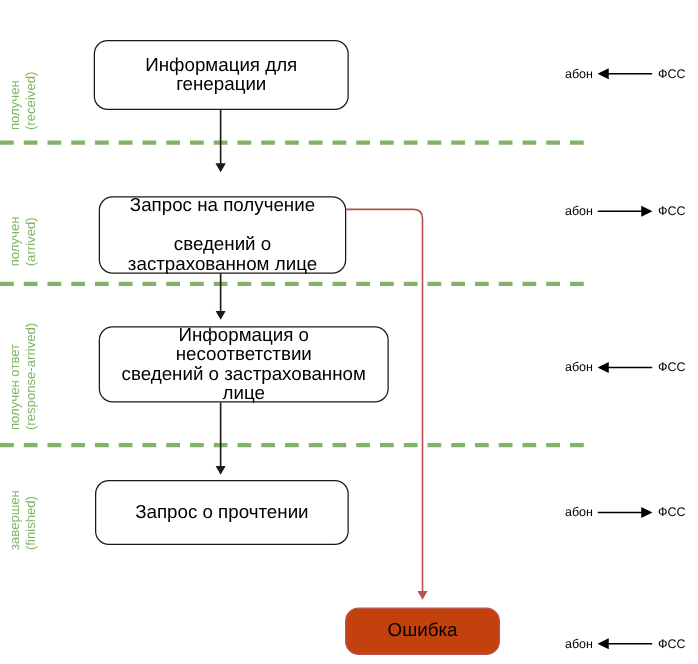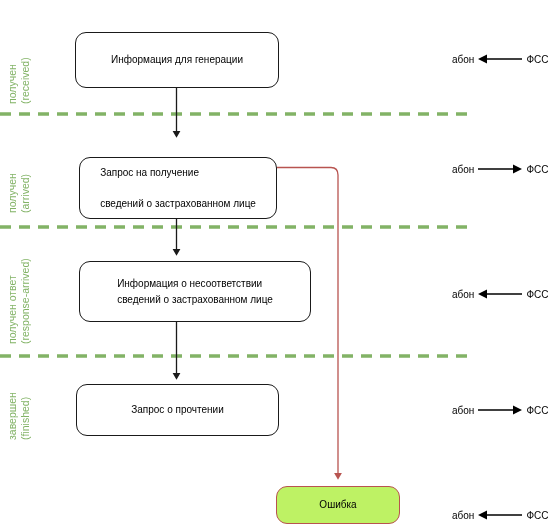--- a/index.html
+++ b/index.html
@@ -43,29 +43,29 @@
   
   .node {
     position: absolute;
     box-sizing: border-box;
     border: 1.4px solid #1a1a1a;
     border-radius: 11px;
     background: #ffffff;
     display: flex;
     align-items: center;
     justify-content: center;
-    text-align: left;
+    text-align: center;
     color: #000000;
-    font-size: 10px;
+    font-size: 15px;
     line-height: 15.5px;
     padding: 2px 7px;
   }
   .node.error {
     border: 1.4px solid #b85450;
-    background: #bef264;
+    background: #c2410c;
     color: #000000;
   }
   .node-text {
     display: block;
   }
 
   
   .msg {
     position: absolute;
     display: flex;

